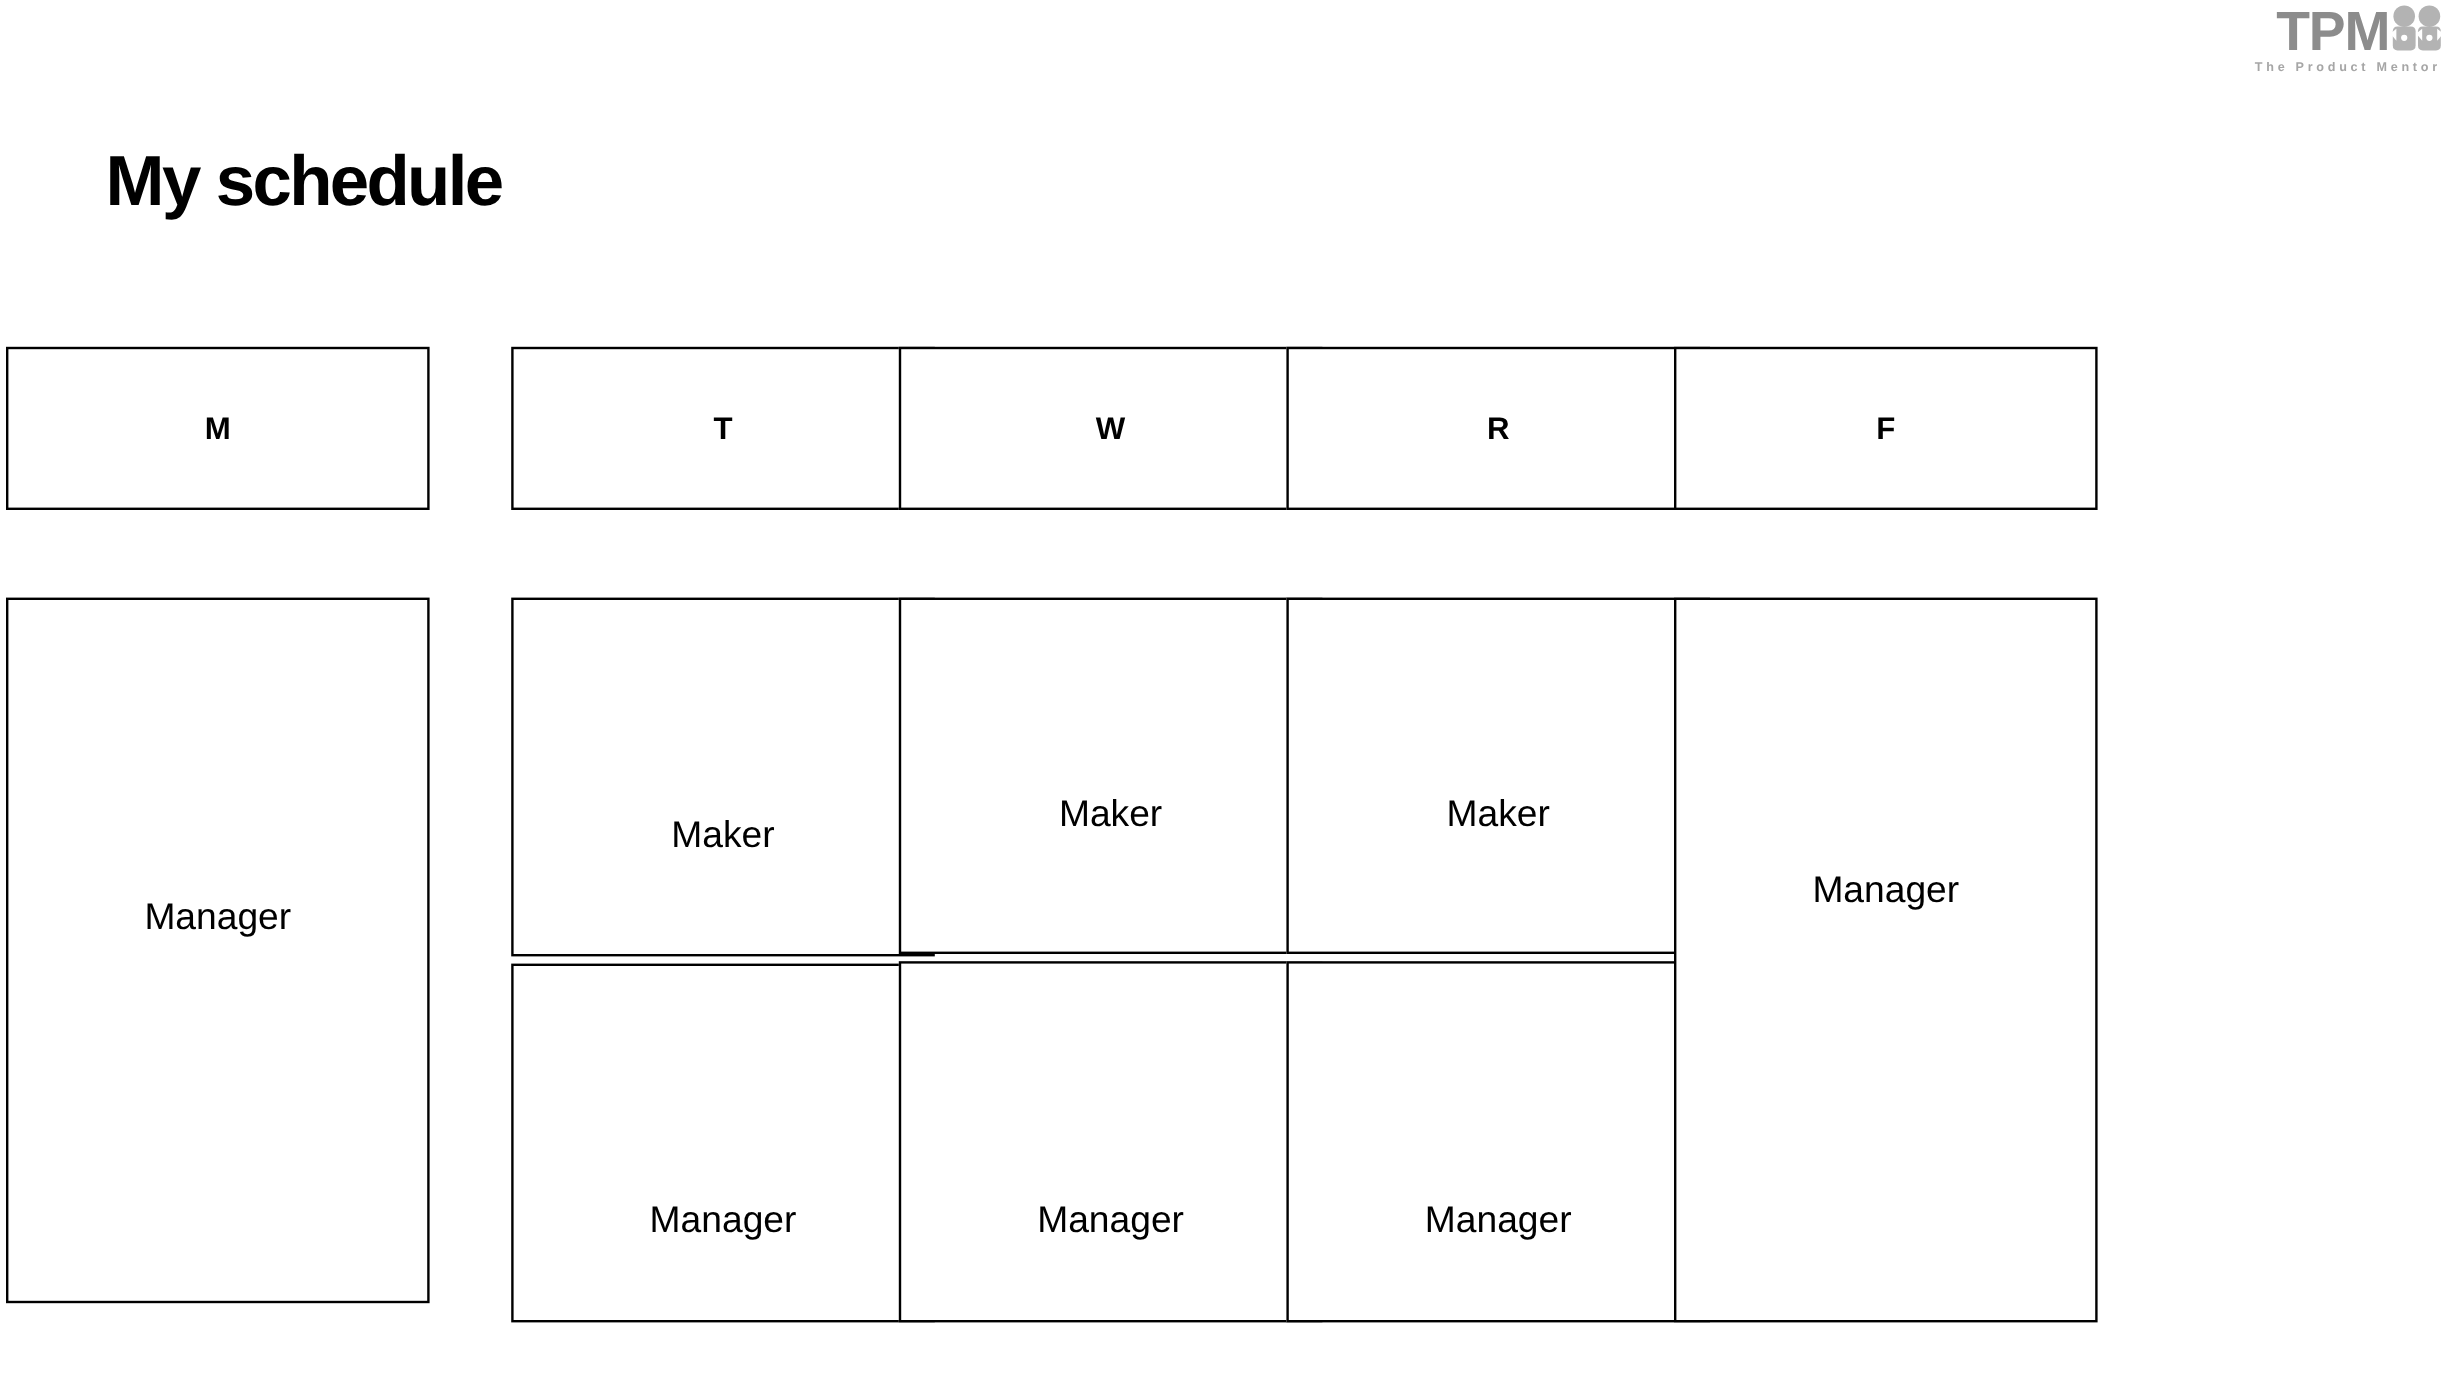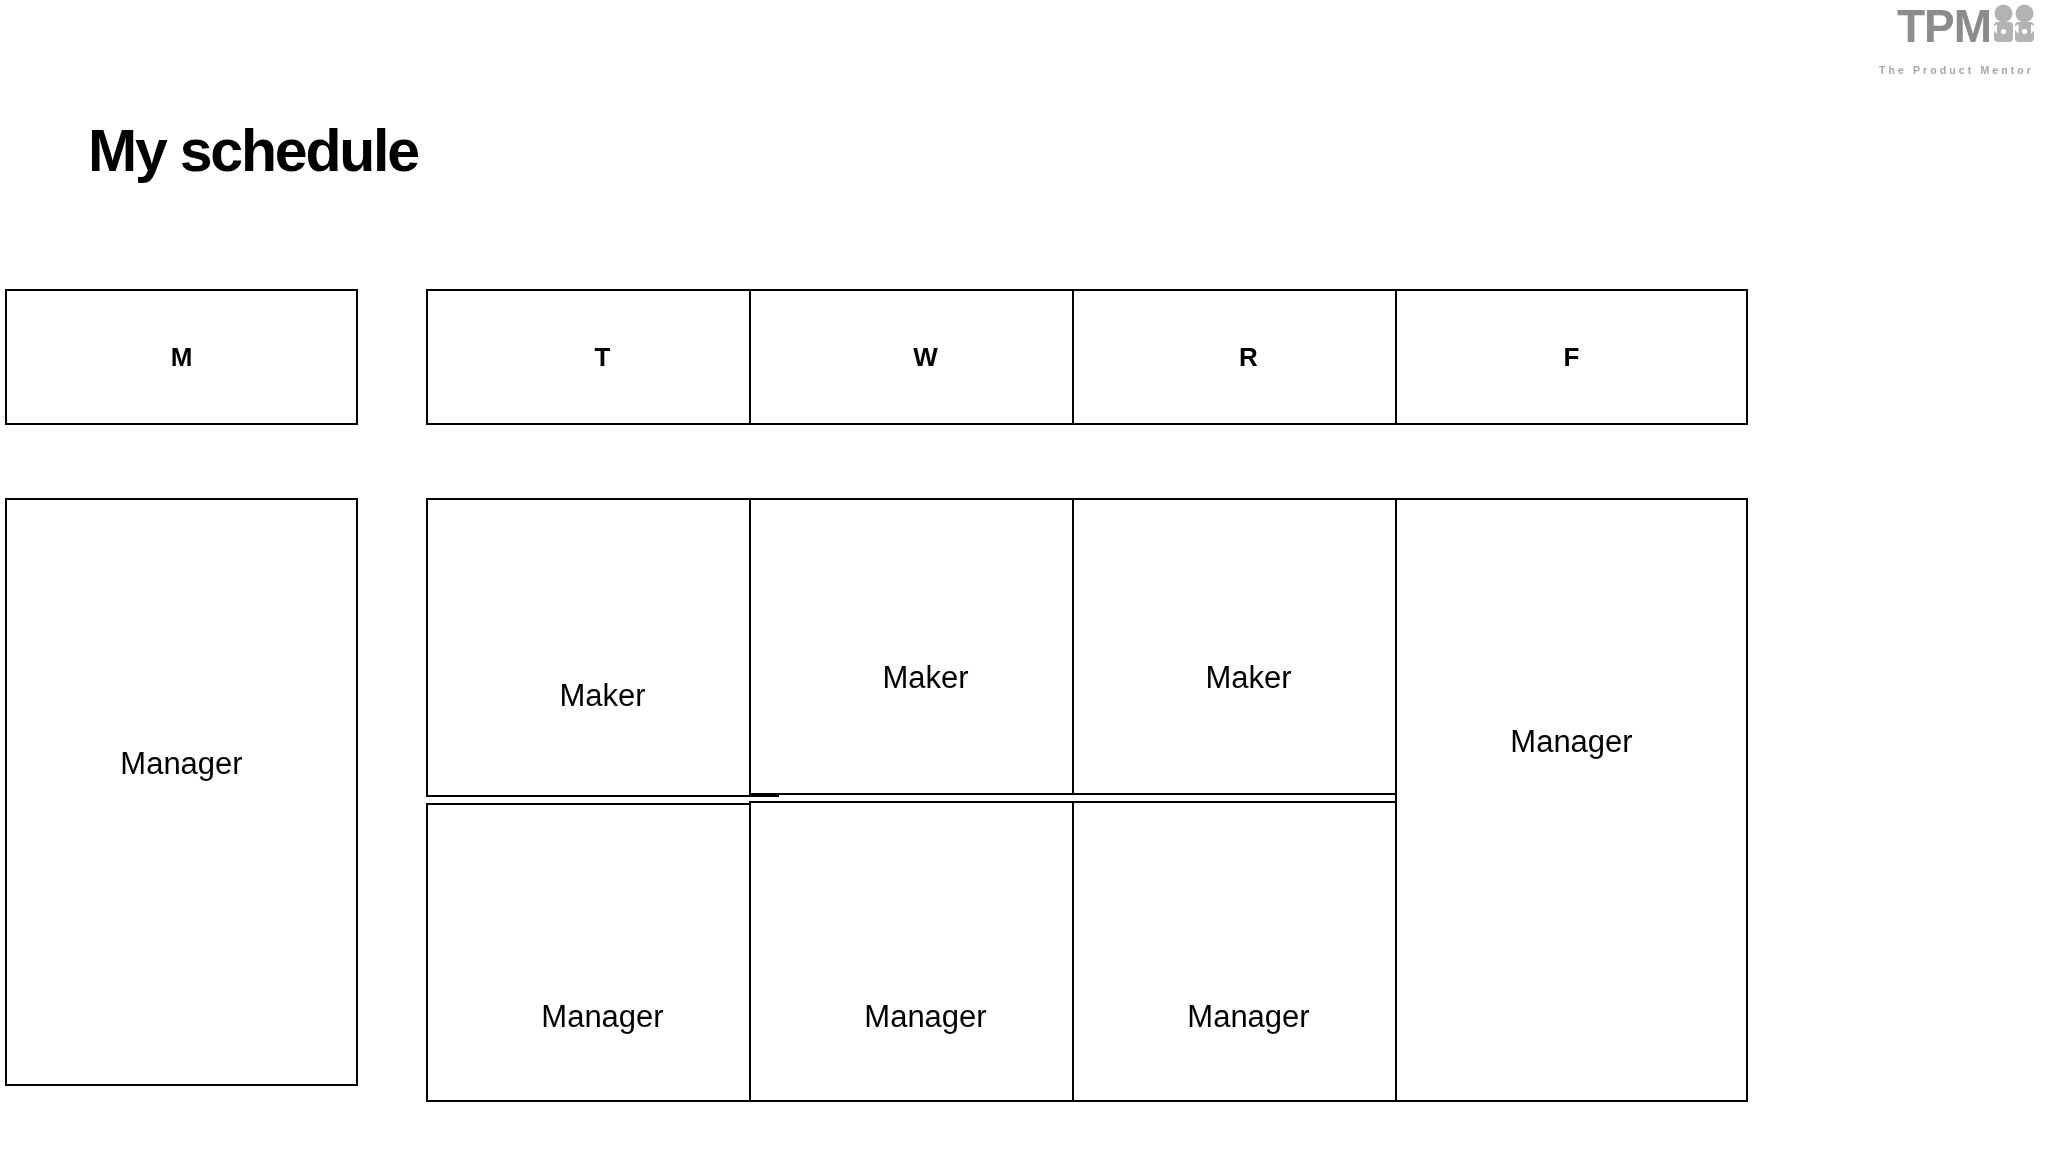--- a/index.html
+++ b/index.html
@@ -42,21 +42,21 @@
     width: 44px;
     height: 42px;
     margin-left: 1px;
   }
   .logo-tagline {
     text-align: right;
     font-size: 10.5px;
     font-weight: bold;
     color: #a6a6a6;
     letter-spacing: 3.1px;
-    margin-top: 16px;
+    margin-top: 2px;
     padding-right: 2px;
     white-space: nowrap;
   }
 
   
   .page-title {
     position: absolute;
     left: 88px;
     top: 122px;
     font-size: 59px;

